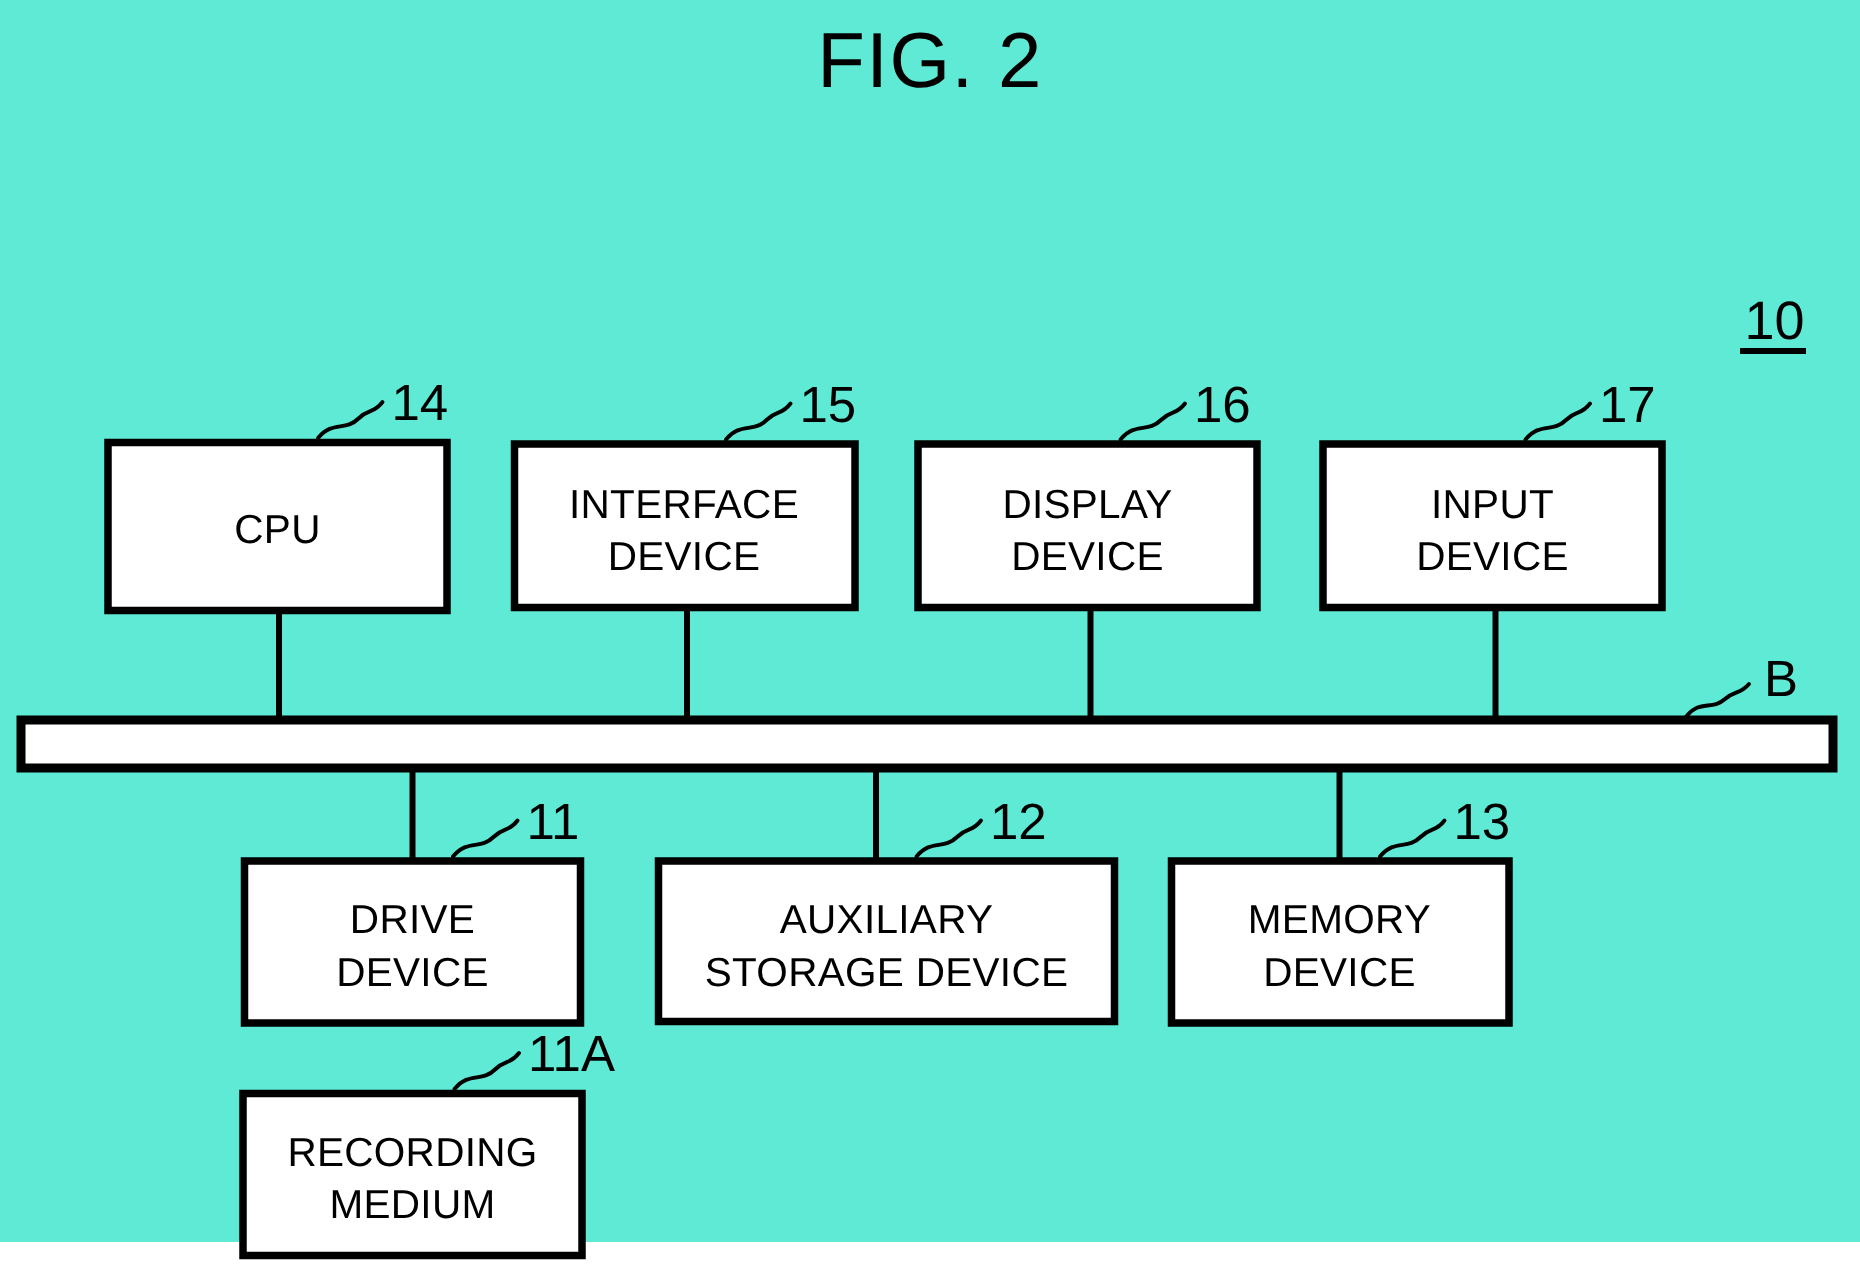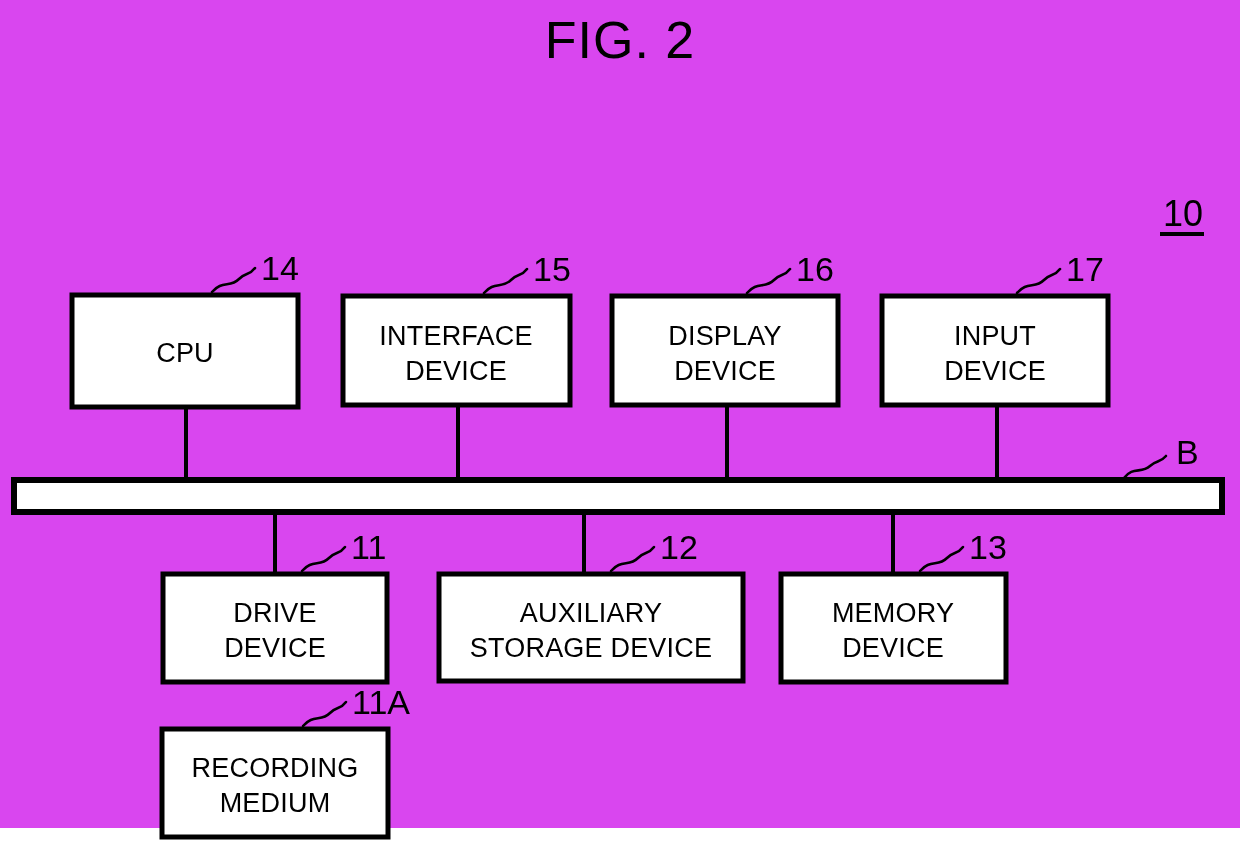--- a/index.html
+++ b/index.html
@@ -12,21 +12,21 @@
     width: 1240px;
     height: 853px;
     font-family: "Liberation Sans", sans-serif;
     color: #000000;
     overflow: hidden;
   }
   #figure-root {
     position: relative;
     width: 1240px;
     height: 828px;
-    background: #d946ef;
+    background: #5eead4;
     text-align: center;
   }
   svg#diagram {
     position: absolute;
     inset: 0;
     width: 1240px;
     height: 853px;
     display: block;
   }
   .fig-title {

